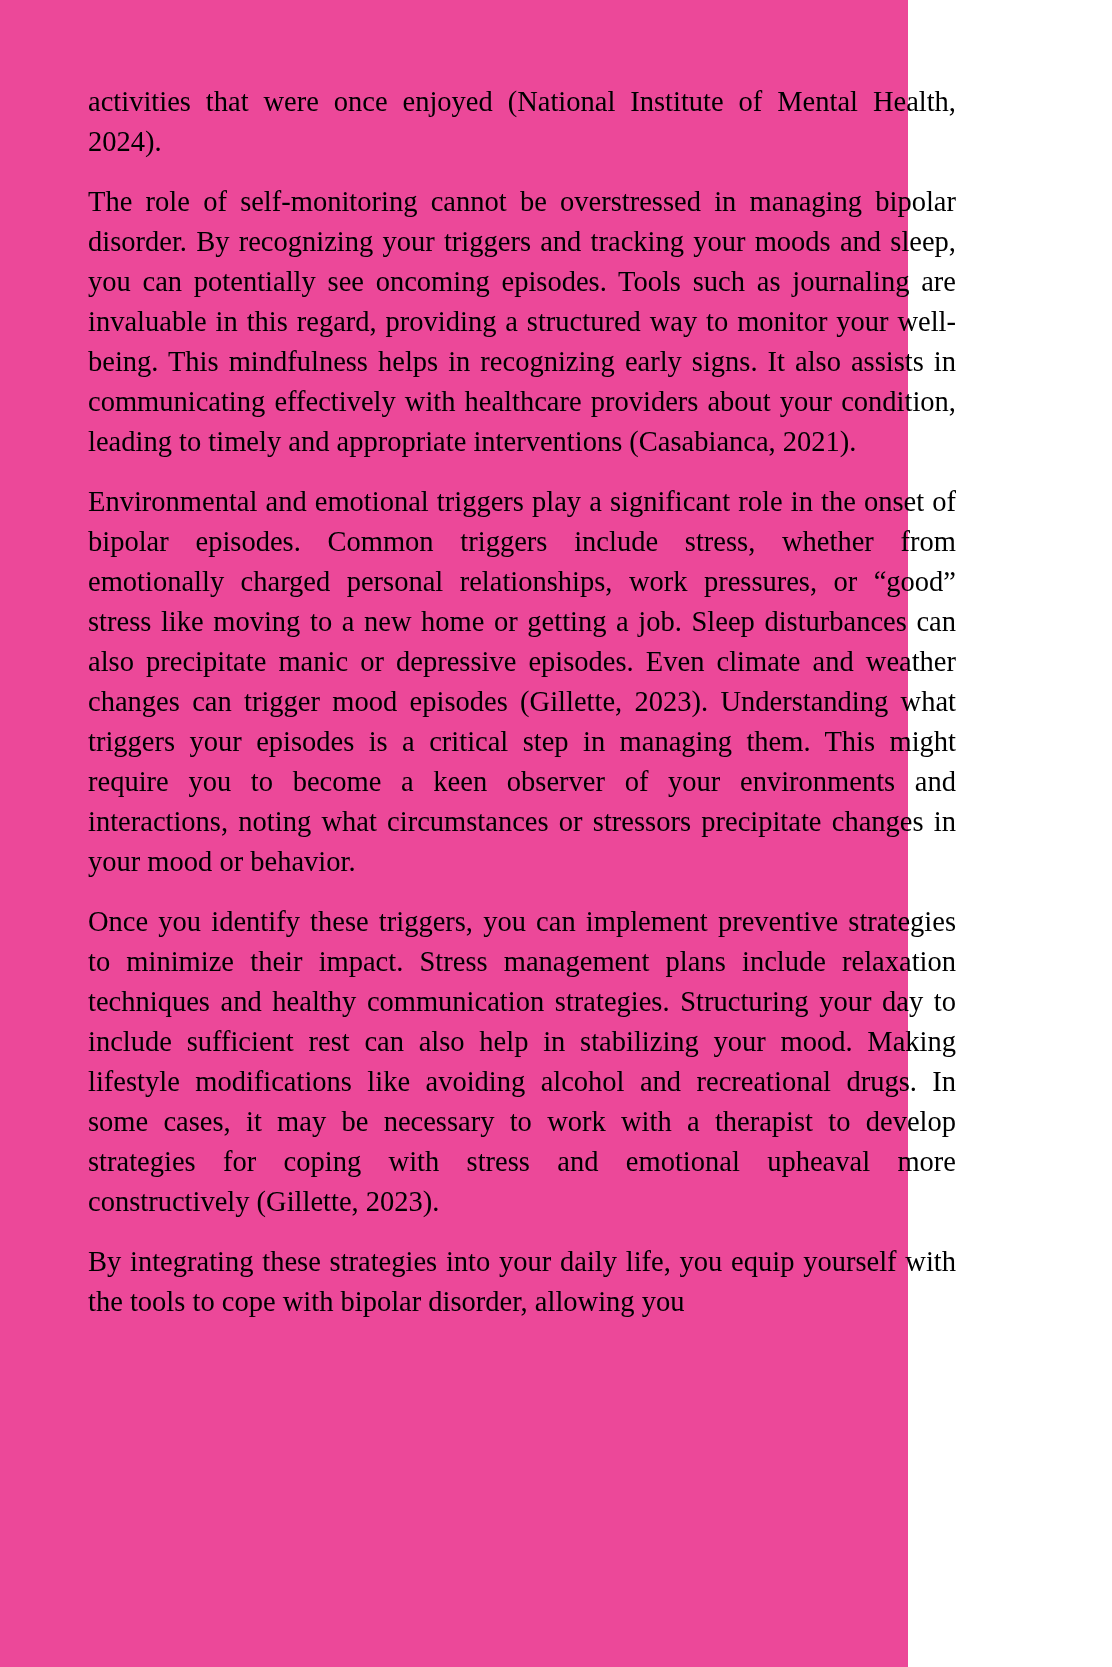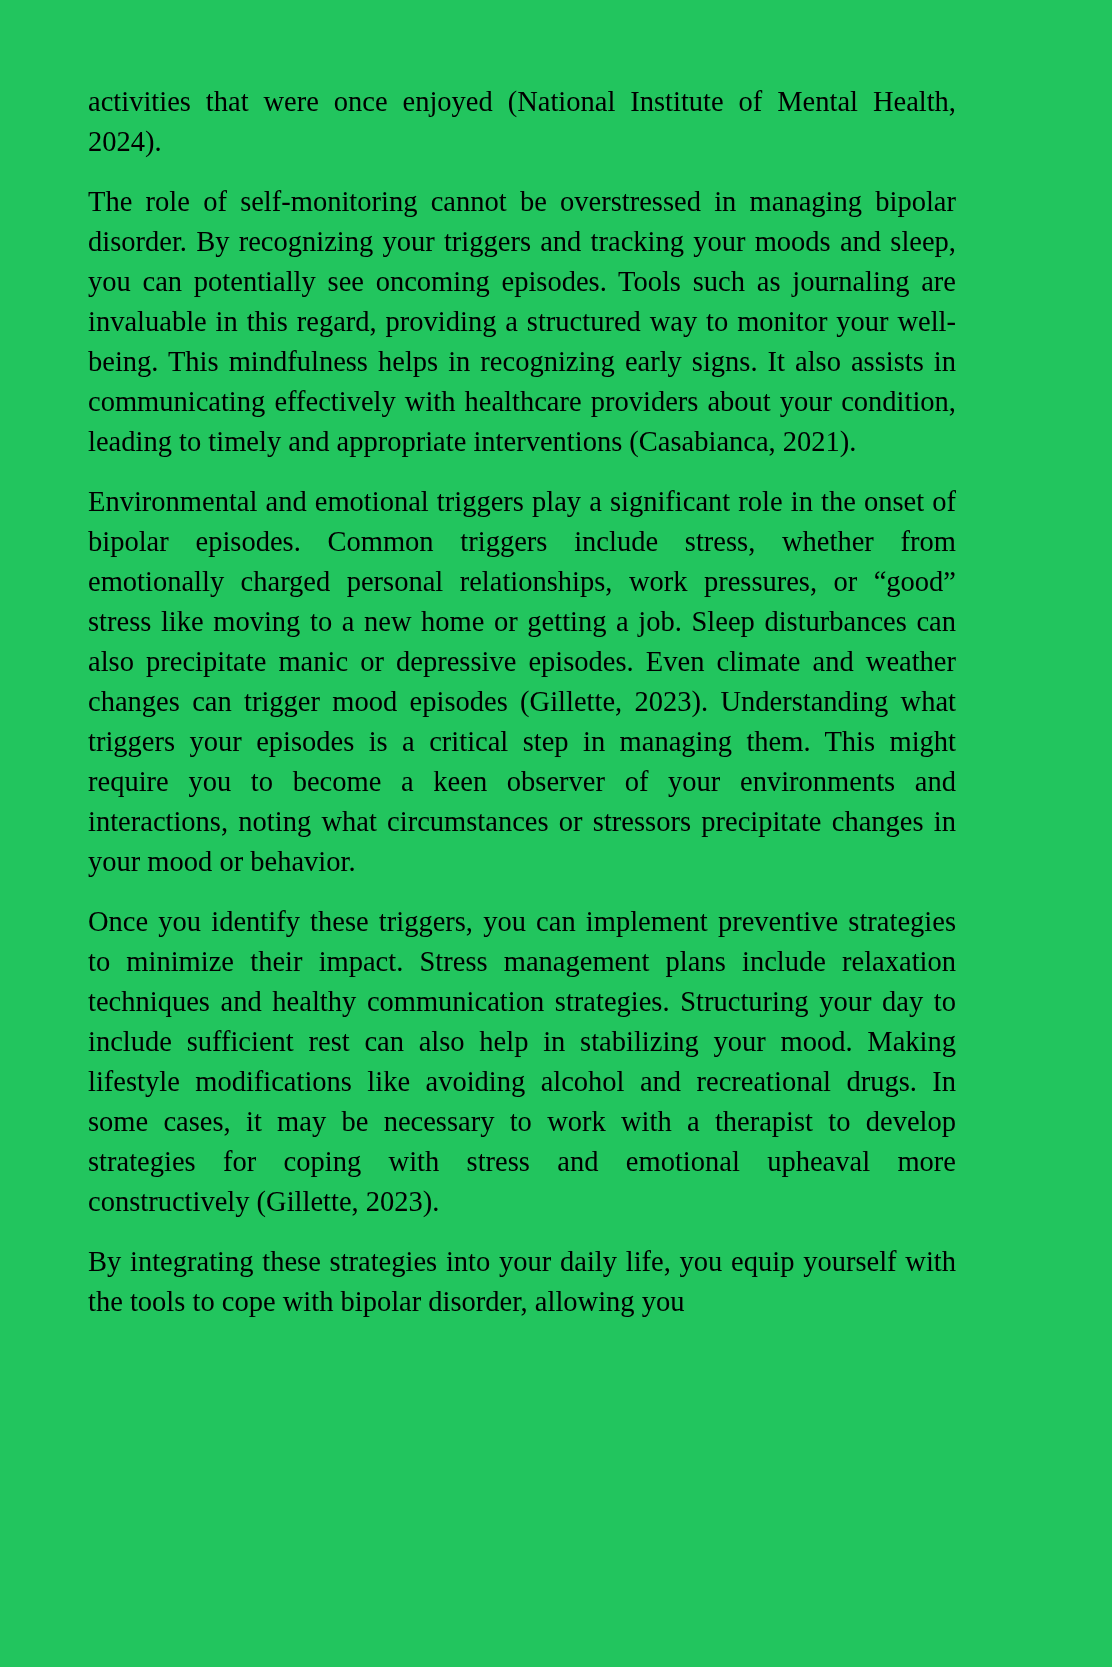--- a/index.html
+++ b/index.html
@@ -11,23 +11,23 @@
     width: 1112px;
     height: 1667px;
     overflow: hidden;
     font-family: "Liberation Serif", "DejaVu Serif", serif;
     color: #000000;
     -webkit-font-smoothing: antialiased;
   }
 
   .page {
     position: relative;
-    width: 1112px;
+    width: 908px;
     height: 1667px;
-    background: #22c55e;
+    background: #ec4899;
     box-sizing: border-box;
   }
 
   .text-column {
     position: absolute;
     left: 88px;
     top: 82px;
     width: 868px;
   }
 

